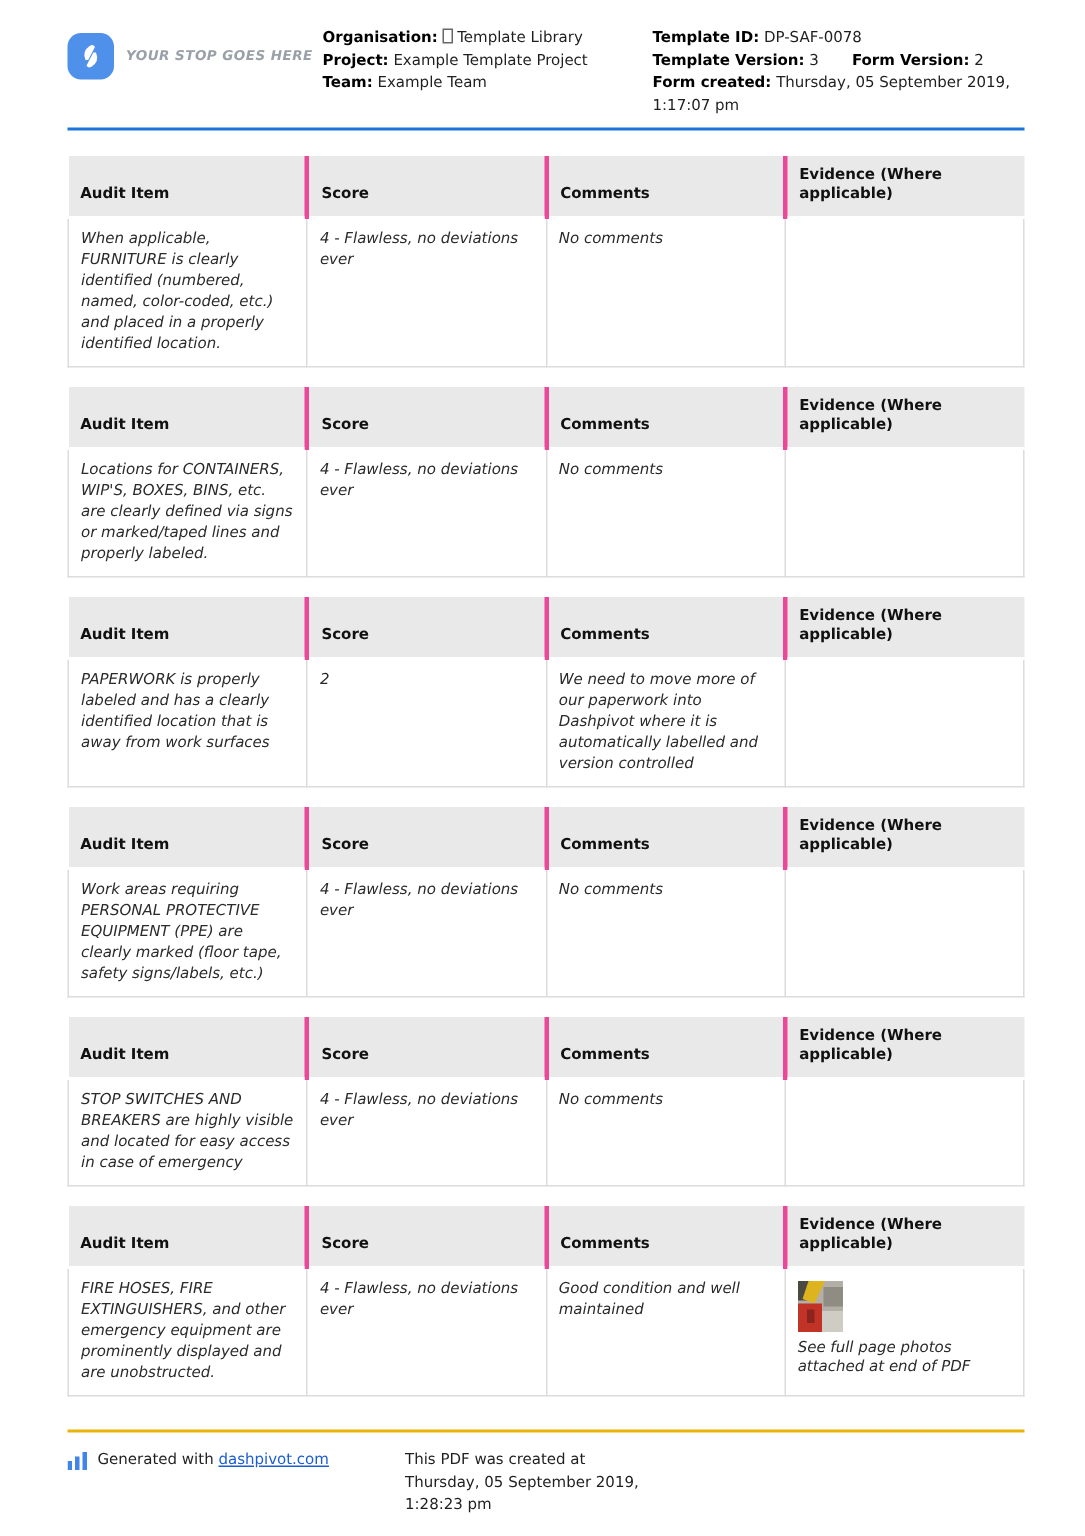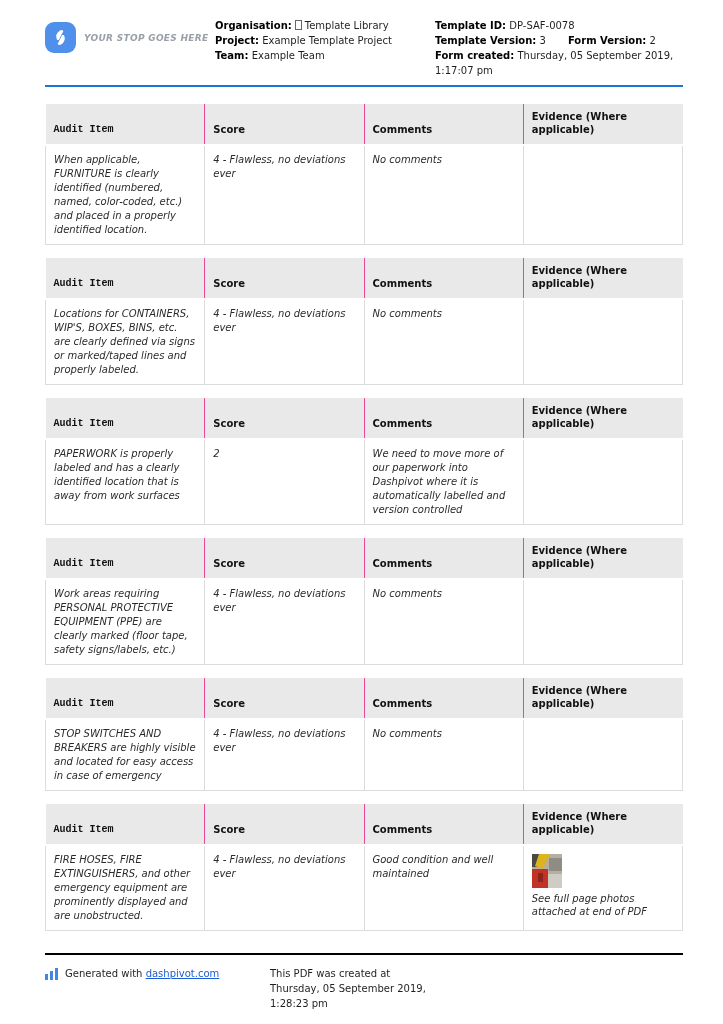--- a/index.html
+++ b/index.html
@@ -41,35 +41,35 @@
   .tables { margin-top: 17px; }
   table.audit-table {
     width: 100%; border-collapse: collapse; table-layout: fixed;
     margin-bottom: 13px; font-size: 10px;
   }
   table.audit-table col { width: 25%; }
   table.audit-table th {
     background: #e9e9e9; text-align: left; vertical-align: bottom;
     font-weight: bold; color: #111;
     height: 40px; padding: 6px 8px 8px 8px;
-    border-left: 1px solid #ec4899;
+    border-left: 3px solid #ec4899;
     line-height: 13px;
   }
-  table.audit-table th:first-child { border-left: none; font-family: Liberation Mono, monospace; }
+  table.audit-table th:first-child { border-left: none; }
   table.audit-table td {
     border: 1px solid #dcdcdc; border-top: 2px solid #ffffff;
     vertical-align: top; padding: 7px 8px; line-height: 14px; color: #2a2a2a; font-style: italic;
   }
   .photo-thumb { width: 30px; height: 34px; margin: 1px 0 4px 0; }
   .photo-caption { line-height: 13px; }
 
   
   .footer {
     position: absolute; left: 45px; right: 40px; top: 953px;
-    border-top: 2px solid #000000; padding-top: 11px;
+    border-top: 2px solid #eab308; padding-top: 11px;
     display: flex; font-size: 10px; line-height: 15px;
   }
   .footer-left { width: 225px; display: flex; align-items: flex-start; }
   .footer-left .bar-icon { margin: 2px 6px 0 0; flex: 0 0 auto; }
   .footer-mid { width: 220px; }
   .footer-right { width: 170px; }
   a.dp-link { color: #1d5dd3; text-decoration: underline; }
 </style>
 </head>
 <body>

